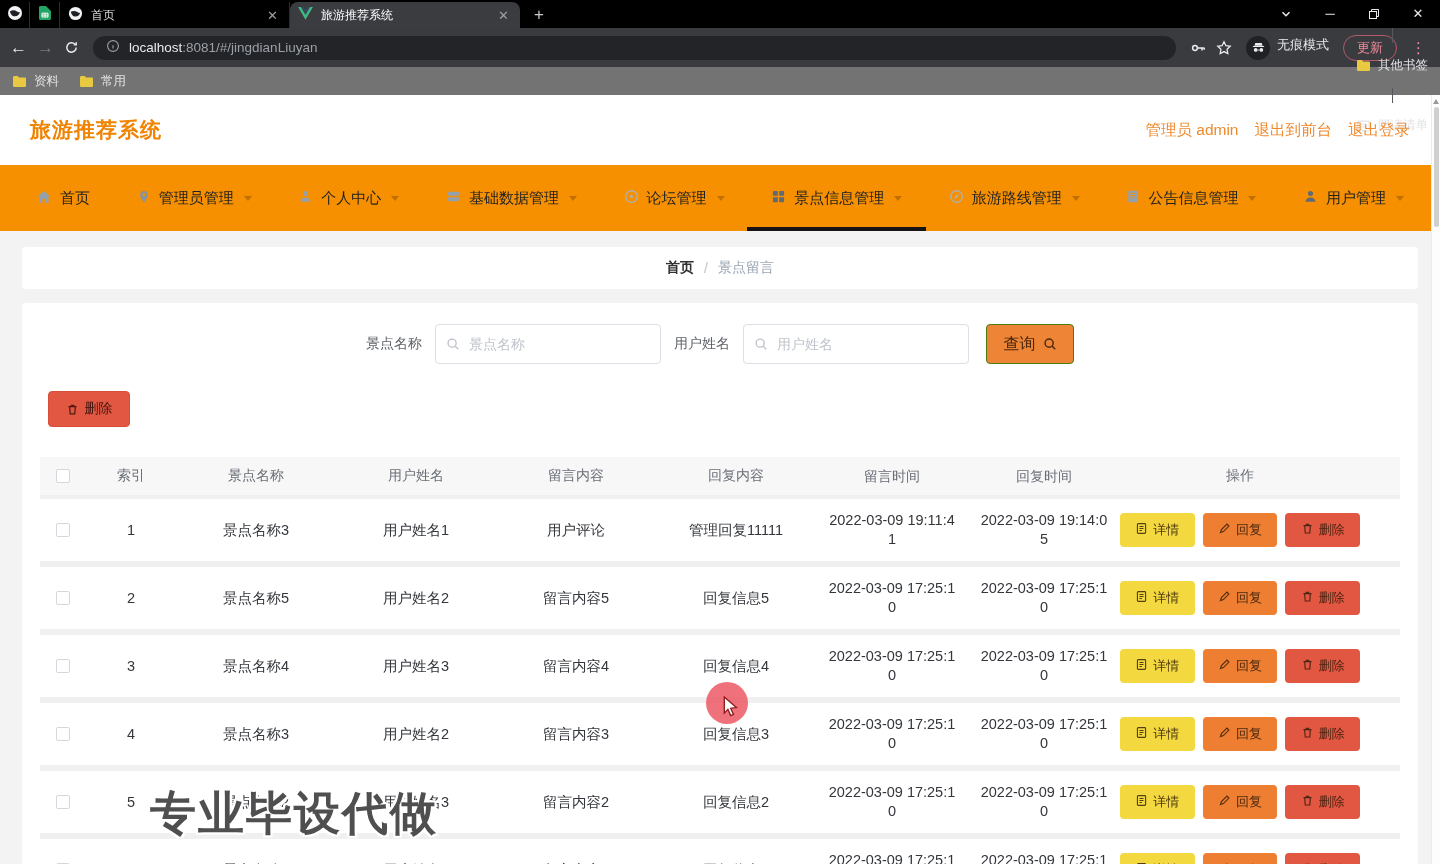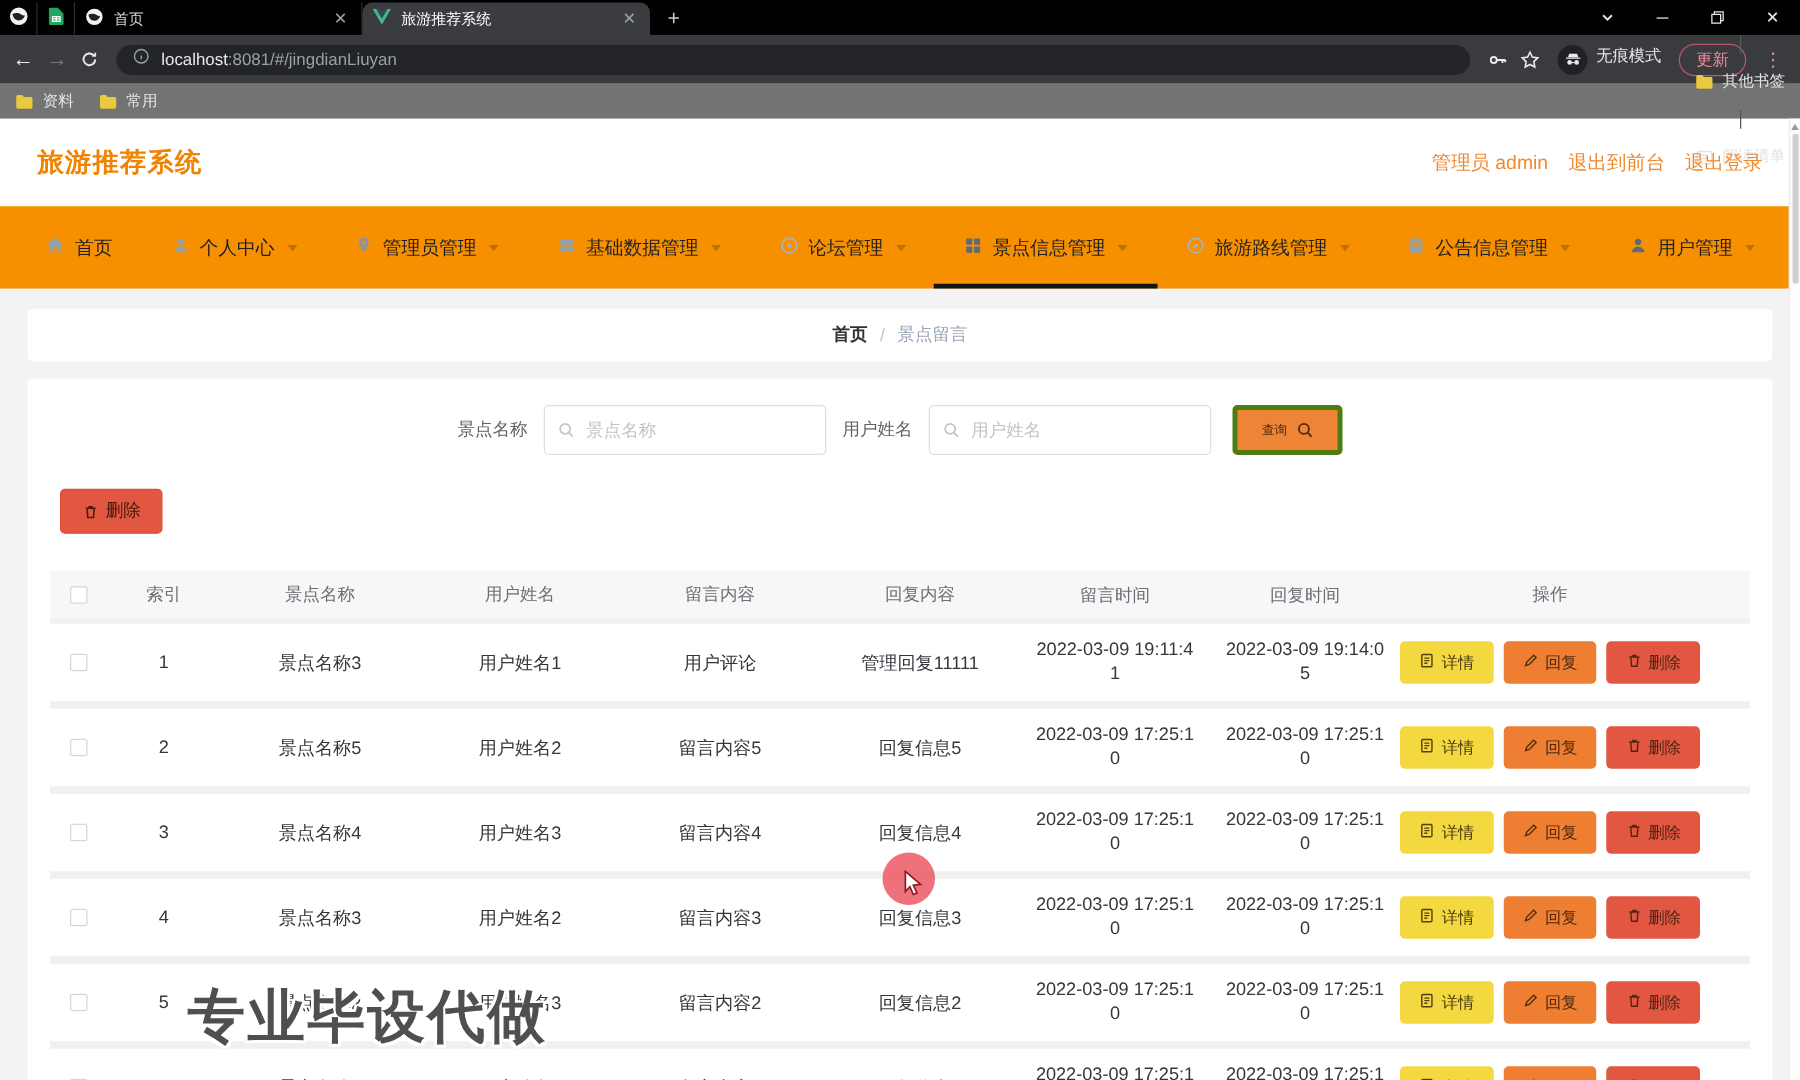--- a/index.html
+++ b/index.html
@@ -63,22 +63,22 @@
 
   .content-card { margin-top:14px; background:#fff; border-radius:4px; height:640px; padding-top:21px; }
 
   .search-row { display:flex; align-items:center; justify-content:center; gap:13px; }
   .search-row label { font-size:14px; color:#5f6368; }
   .inp-wrap { position:relative; }
   .inp-wrap svg { position:absolute; left:11px; top:13px; }
   .inp { width:226px; height:40px; border:1px solid #dcdfe6; border-radius:4px; padding:0 10px 0 33px;
          font-size:14px; color:#333; background:#fff; outline:none; font-family:inherit; }
   .inp::placeholder { color:#c0c4cc; }
-  .query-btn { width:88px; height:40px; background:#ee8435; border:4px solid #4d7c0f; border-radius:4px;
-               color:rgba(40,20,5,.85); font-size:10px; display:flex; align-items:center; justify-content:center;
+  .query-btn { width:88px; height:40px; background:#ee8435; border:1px solid #4d7c0f; border-radius:4px;
+               color:rgba(40,20,5,.85); font-size:16px; display:flex; align-items:center; justify-content:center;
                gap:7px; margin-left:4px; cursor:pointer; font-family:inherit; }
 
   .delete-top { margin:27px 0 0 26px; width:82px; height:36px; background:#e25741; border:1px solid #d74f39;
                 border-radius:4px; color:rgba(40,10,5,.85); font-size:14px; display:flex; align-items:center;
                 justify-content:center; gap:6px; cursor:pointer; font-family:inherit; }
 
   .table { margin:30px 18px 0; background:#f0f0f1; }
   .thead { display:flex; align-items:center; height:38px; background:#f7f7f8; color:#6a6f76; font-size:14px;
            margin-bottom:4px; }
   .trow { display:flex; align-items:center; height:62px; background:#fff; color:#33363b; font-size:14.5px;
@@ -252,33 +252,33 @@
 </div>
 
 <div class="navbar" id="navbar">
     <div class="nav-item">
       <span><svg width="16" height="16" viewBox="0 0 16 16" fill="#93a1ae">
           <path d="M8 2l6.2 5.6h-1.7V14H9.7v-3.8H6.3V14H3.5V7.6H1.8z"></path>
         </svg></span>
       <span>首页</span>
     </div>
     <div class="nav-item">
+      <span><svg width="14" height="16" viewBox="0 0 16 16" fill="#8795a2">
+          <path d="M8 1.2c2.5 0 4.4 1.9 4.4 4.3C12.4 9 8 14.6 8 14.6S3.6 9 3.6 5.5C3.6 3.1 5.5 1.2 8 1.2z"></path>
+          <circle cx="8" cy="5.4" r="1.6" fill="#f69000"></circle>
+        </svg></span>
+      <span>管理员管理</span>
+      <span class="caret"></span>
+    </div>
+    <div class="nav-item">
       <span><svg width="15" height="15" viewBox="0 0 16 16" fill="#93a1ae">
           <circle cx="8" cy="4.8" r="2.7"></circle>
           <path d="M2.6 13.6c.4-3 2.7-4.6 5.4-4.6s5 1.6 5.4 4.6z"></path>
         </svg></span>
       <span>个人中心</span>
-      <span class="caret"></span>
-    </div>
-    <div class="nav-item">
-      <span><svg width="14" height="16" viewBox="0 0 16 16" fill="#8795a2">
-          <path d="M8 1.2c2.5 0 4.4 1.9 4.4 4.3C12.4 9 8 14.6 8 14.6S3.6 9 3.6 5.5C3.6 3.1 5.5 1.2 8 1.2z"></path>
-          <circle cx="8" cy="5.4" r="1.6" fill="#f69000"></circle>
-        </svg></span>
-      <span>管理员管理</span>
       <span class="caret"></span>
     </div>
     <div class="nav-item">
       <span><svg width="15" height="15" viewBox="0 0 16 16" fill="#93a1ae">
           <rect x="2.2" y="3" width="11.6" height="4.2" rx="1"></rect>
           <rect x="2.2" y="8.8" width="11.6" height="4.2" rx="1"></rect>
         </svg></span>
       <span>基础数据管理</span>
       <span class="caret"></span>
     </div>

